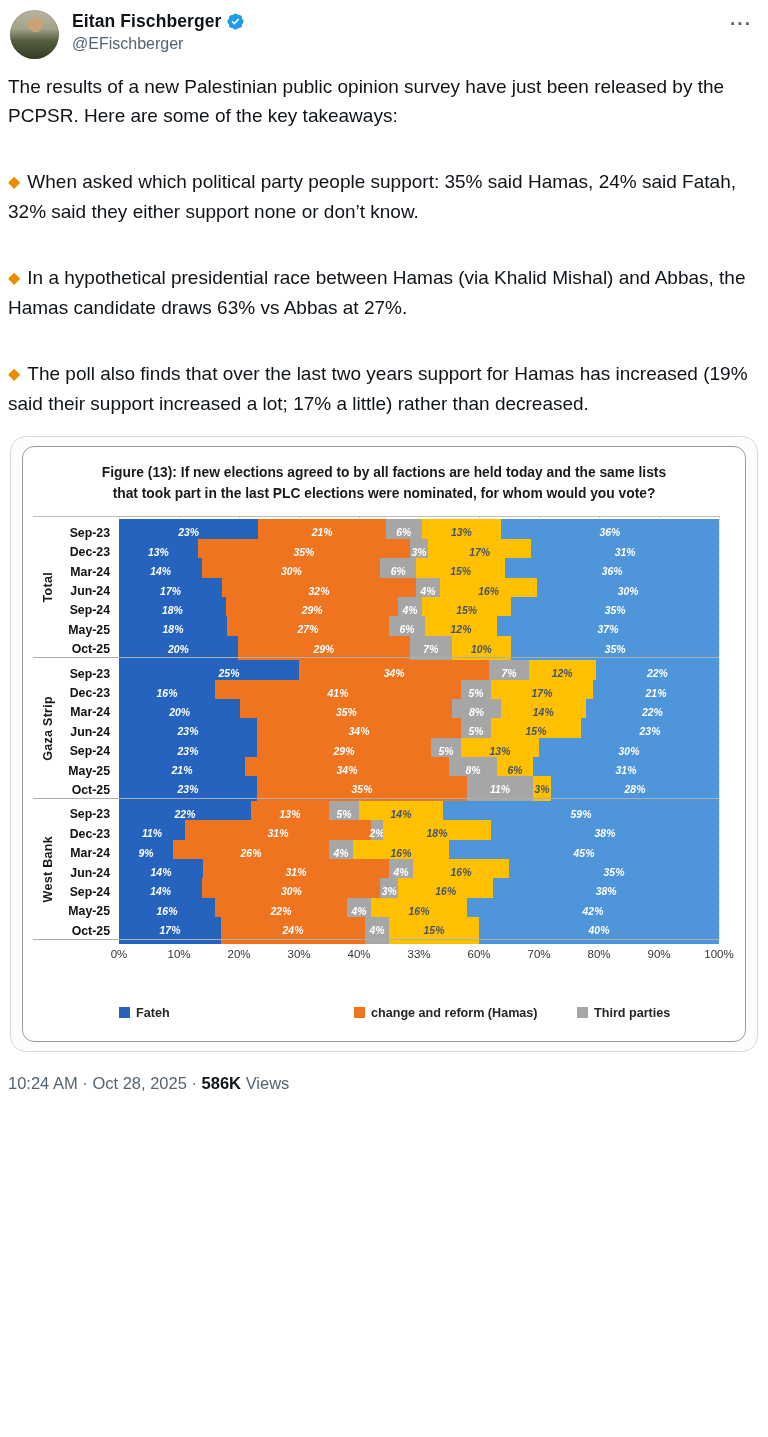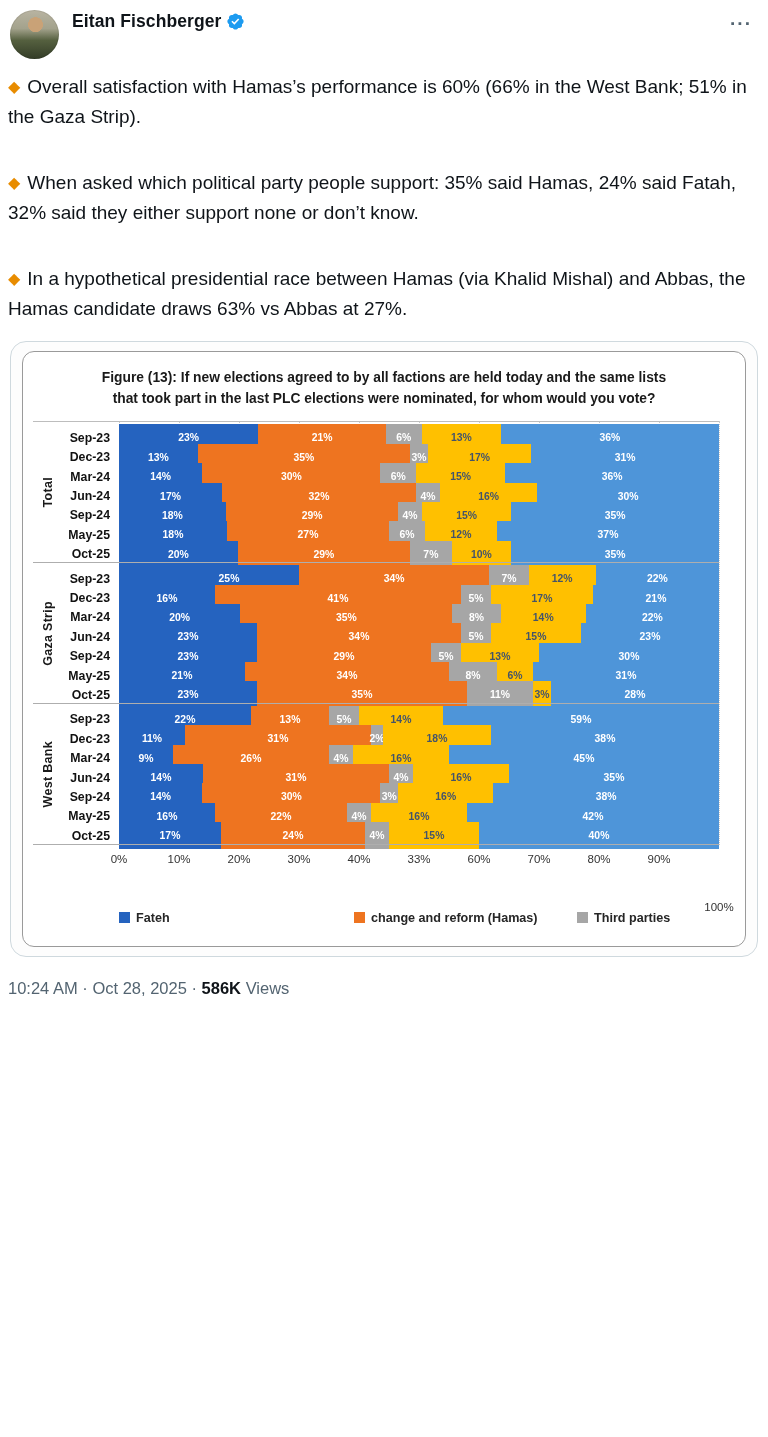--- a/index.html
+++ b/index.html
@@ -49,21 +49,21 @@
   .group { position:relative; z-index:1; display:grid; grid-template-columns:30px 1fr; border-top:1px solid #aeaeae; padding:2px 0; }
   .group:first-child { border-top:1px solid #bdbdbd; }
   .groups-end { position:relative; z-index:1; border-top:1px solid #aeaeae; }
   .glabel-wrap { display:flex; align-items:center; justify-content:center; }
   .glabel {
     writing-mode:vertical-rl; transform:rotate(180deg);
     font-size:12.5px; font-weight:700; color:#1a1a1a; letter-spacing:.3px;
   }
   .crow { display:grid; grid-template-columns:56px 1fr; align-items:center; height:19.4px; }
   .cdate { font-size:12.3px; font-weight:600; color:#111; text-align:right; padding-right:9px; white-space:nowrap; }
-  .bars { display:flex; height:27px; width:100%; }
+  .bars { display:flex; height:27px; width:100%;font-style:italic; }
   .seg { display:flex; align-items:center; justify-content:center; height:100%; min-width:0; }
   .seg span { font-size:10.4px; font-weight:600; white-space:nowrap; overflow:visible; }
   .xaxis { position:relative; height:22px; margin-left:96px; margin-top:4px; z-index:1; }
   .xtick { position:absolute; transform:translateX(-50%); font-size:11.5px; color:#333; top:4px; }
   .legend { margin:8px 0 2px 96px; }
   .legend-row { display:flex; margin-bottom:9px;margin-top:40px; }
   .legend-item { display:flex; align-items:center; gap:6px; }
   .legend-row1 .legend-item:nth-child(1){ width:235px; }
   .legend-row1 .legend-item:nth-child(2){ width:223px; }
   .legend-row2 .legend-item:nth-child(1){ width:235px; }
@@ -78,28 +78,30 @@
 
 <div class="hdr">
   <div class="avatar"></div>
   <div class="hdr-names">
     <div class="name-row">
       <span class="disp-name">Eitan Fischberger</span>
       <svg class="badge" viewBox="0 0 24 24">
         <path fill="#1d9bf0" d="M22.25 12c0-1.43-.88-2.67-2.19-3.34.46-1.39.2-2.9-.81-3.91s-2.52-1.27-3.91-.81c-.66-1.31-1.91-2.19-3.34-2.19s-2.67.88-3.33 2.19c-1.4-.46-2.91-.2-3.92.81s-1.26 2.52-.8 3.91c-1.31.67-2.2 1.91-2.2 3.34s.89 2.67 2.2 3.34c-.46 1.39-.21 2.9.8 3.91s2.52 1.26 3.91.81c.67 1.31 1.91 2.19 3.34 2.19s2.68-.88 3.34-2.19c1.39.45 2.9.2 3.91-.81s1.27-2.52.81-3.91c1.31-.67 2.19-1.91 2.19-3.34zm-11.71 4.2L6.8 12.46l1.41-1.42 2.26 2.26 4.8-5.23 1.47 1.36-6.2 6.77z"></path>
       </svg>
     </div>
+    <div class="handle">@EFischberger</div>
   </div>
   <div class="more-btn">···</div>
 </div>
 
 <div class="tweet-text">
-    <div class="para"><span class="bullet" style="color: rgb(232, 140, 0);">◆</span>Overall satisfaction with Hamas’s performance is 60% (66% in the West Bank; 51% in the Gaza Strip).</div>
+    <div class="para">The results of a new Palestinian public opinion survey have just been released by the PCPSR. Here are some of the key takeaways:</div>
     <div class="para"><span class="bullet" style="color: rgb(232, 140, 0);">◆</span>When asked which political party people support: 35% said Hamas, 24% said Fatah, 32% said they either support none or don’t know.</div>
     <div class="para"><span class="bullet" style="color: rgb(232, 140, 0);">◆</span>In a hypothetical presidential race between Hamas (via Khalid Mishal) and Abbas, the Hamas candidate draws 63% vs Abbas at 27%.</div>
+    <div class="para"><span class="bullet" style="color: rgb(232, 140, 0);">◆</span>The poll also finds that over the last two years support for Hamas has increased (19% said their support increased a lot; 17% a little) rather than decreased.</div>
   </div>
 
 <div class="media-card">
   <div class="figure-frame">
     <div class="fig-title">
       <span>Figure (13):</span><span> If new elections agreed to by all factions are held today and the same lists that took part in the last PLC elections were nominated, for whom would you vote?</span>
     </div>
     <div class="chart-body">
       <div class="rows-wrap">
         <div class="grid-overlay">
@@ -564,21 +566,21 @@
           <span class="xtick" style="left: 0%;">0%</span>
           <span class="xtick" style="left: 10%;">10%</span>
           <span class="xtick" style="left: 20%;">20%</span>
           <span class="xtick" style="left: 30%;">30%</span>
           <span class="xtick" style="left: 40%;">40%</span>
           <span class="xtick" style="left: 50%;">33%</span>
           <span class="xtick" style="left: 60%;">60%</span>
           <span class="xtick" style="left: 70%;">70%</span>
           <span class="xtick" style="left: 80%;">80%</span>
           <span class="xtick" style="left: 90%;">90%</span>
-          <span class="xtick" style="left: 100%; margin-top: 48px;">100%</span>
+          <span class="xtick" style="left: 100%;">100%</span>
         </div>
       <div class="legend" id="legend">
           <div class="legend-row legend-row1">
             <div class="legend-item">
               <span class="lg-swatch" style="background: rgb(37, 99, 191);"></span>
               <span class="lg-label">Fateh</span>
             </div>
             <div class="legend-item">
               <span class="lg-swatch" style="background: rgb(238, 116, 32);"></span>
               <span class="lg-label">change and reform (Hamas)</span>

